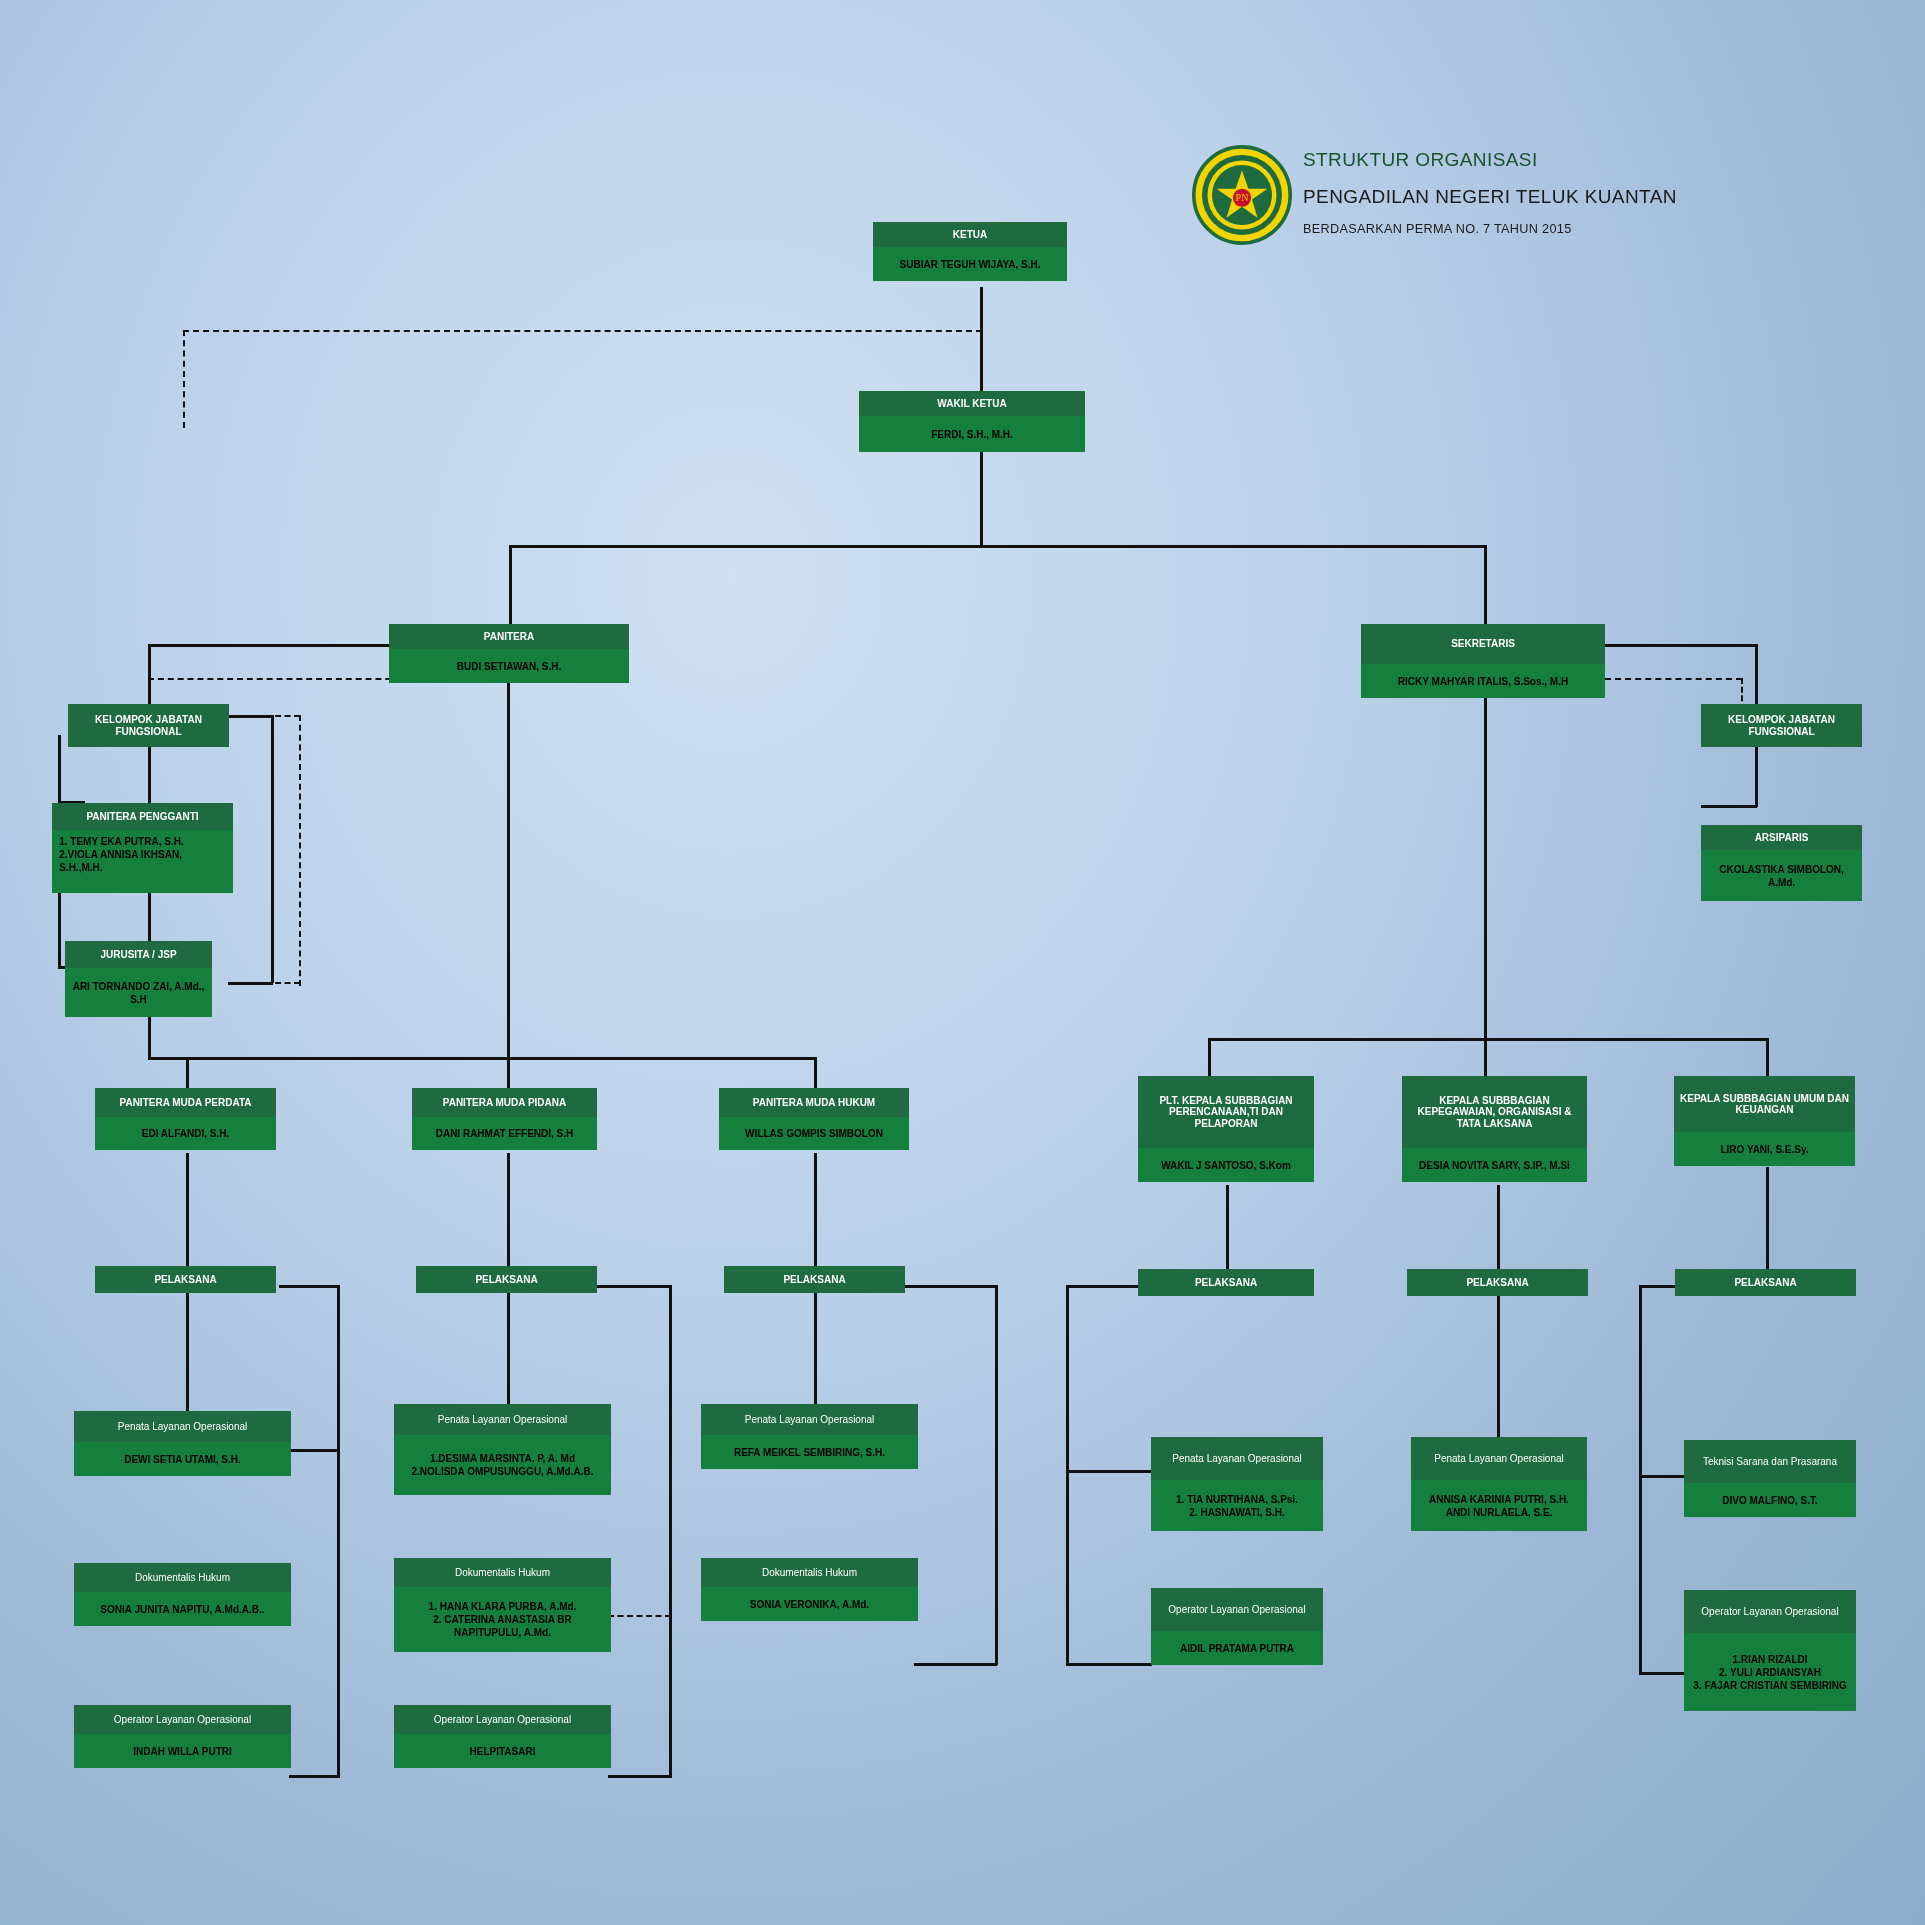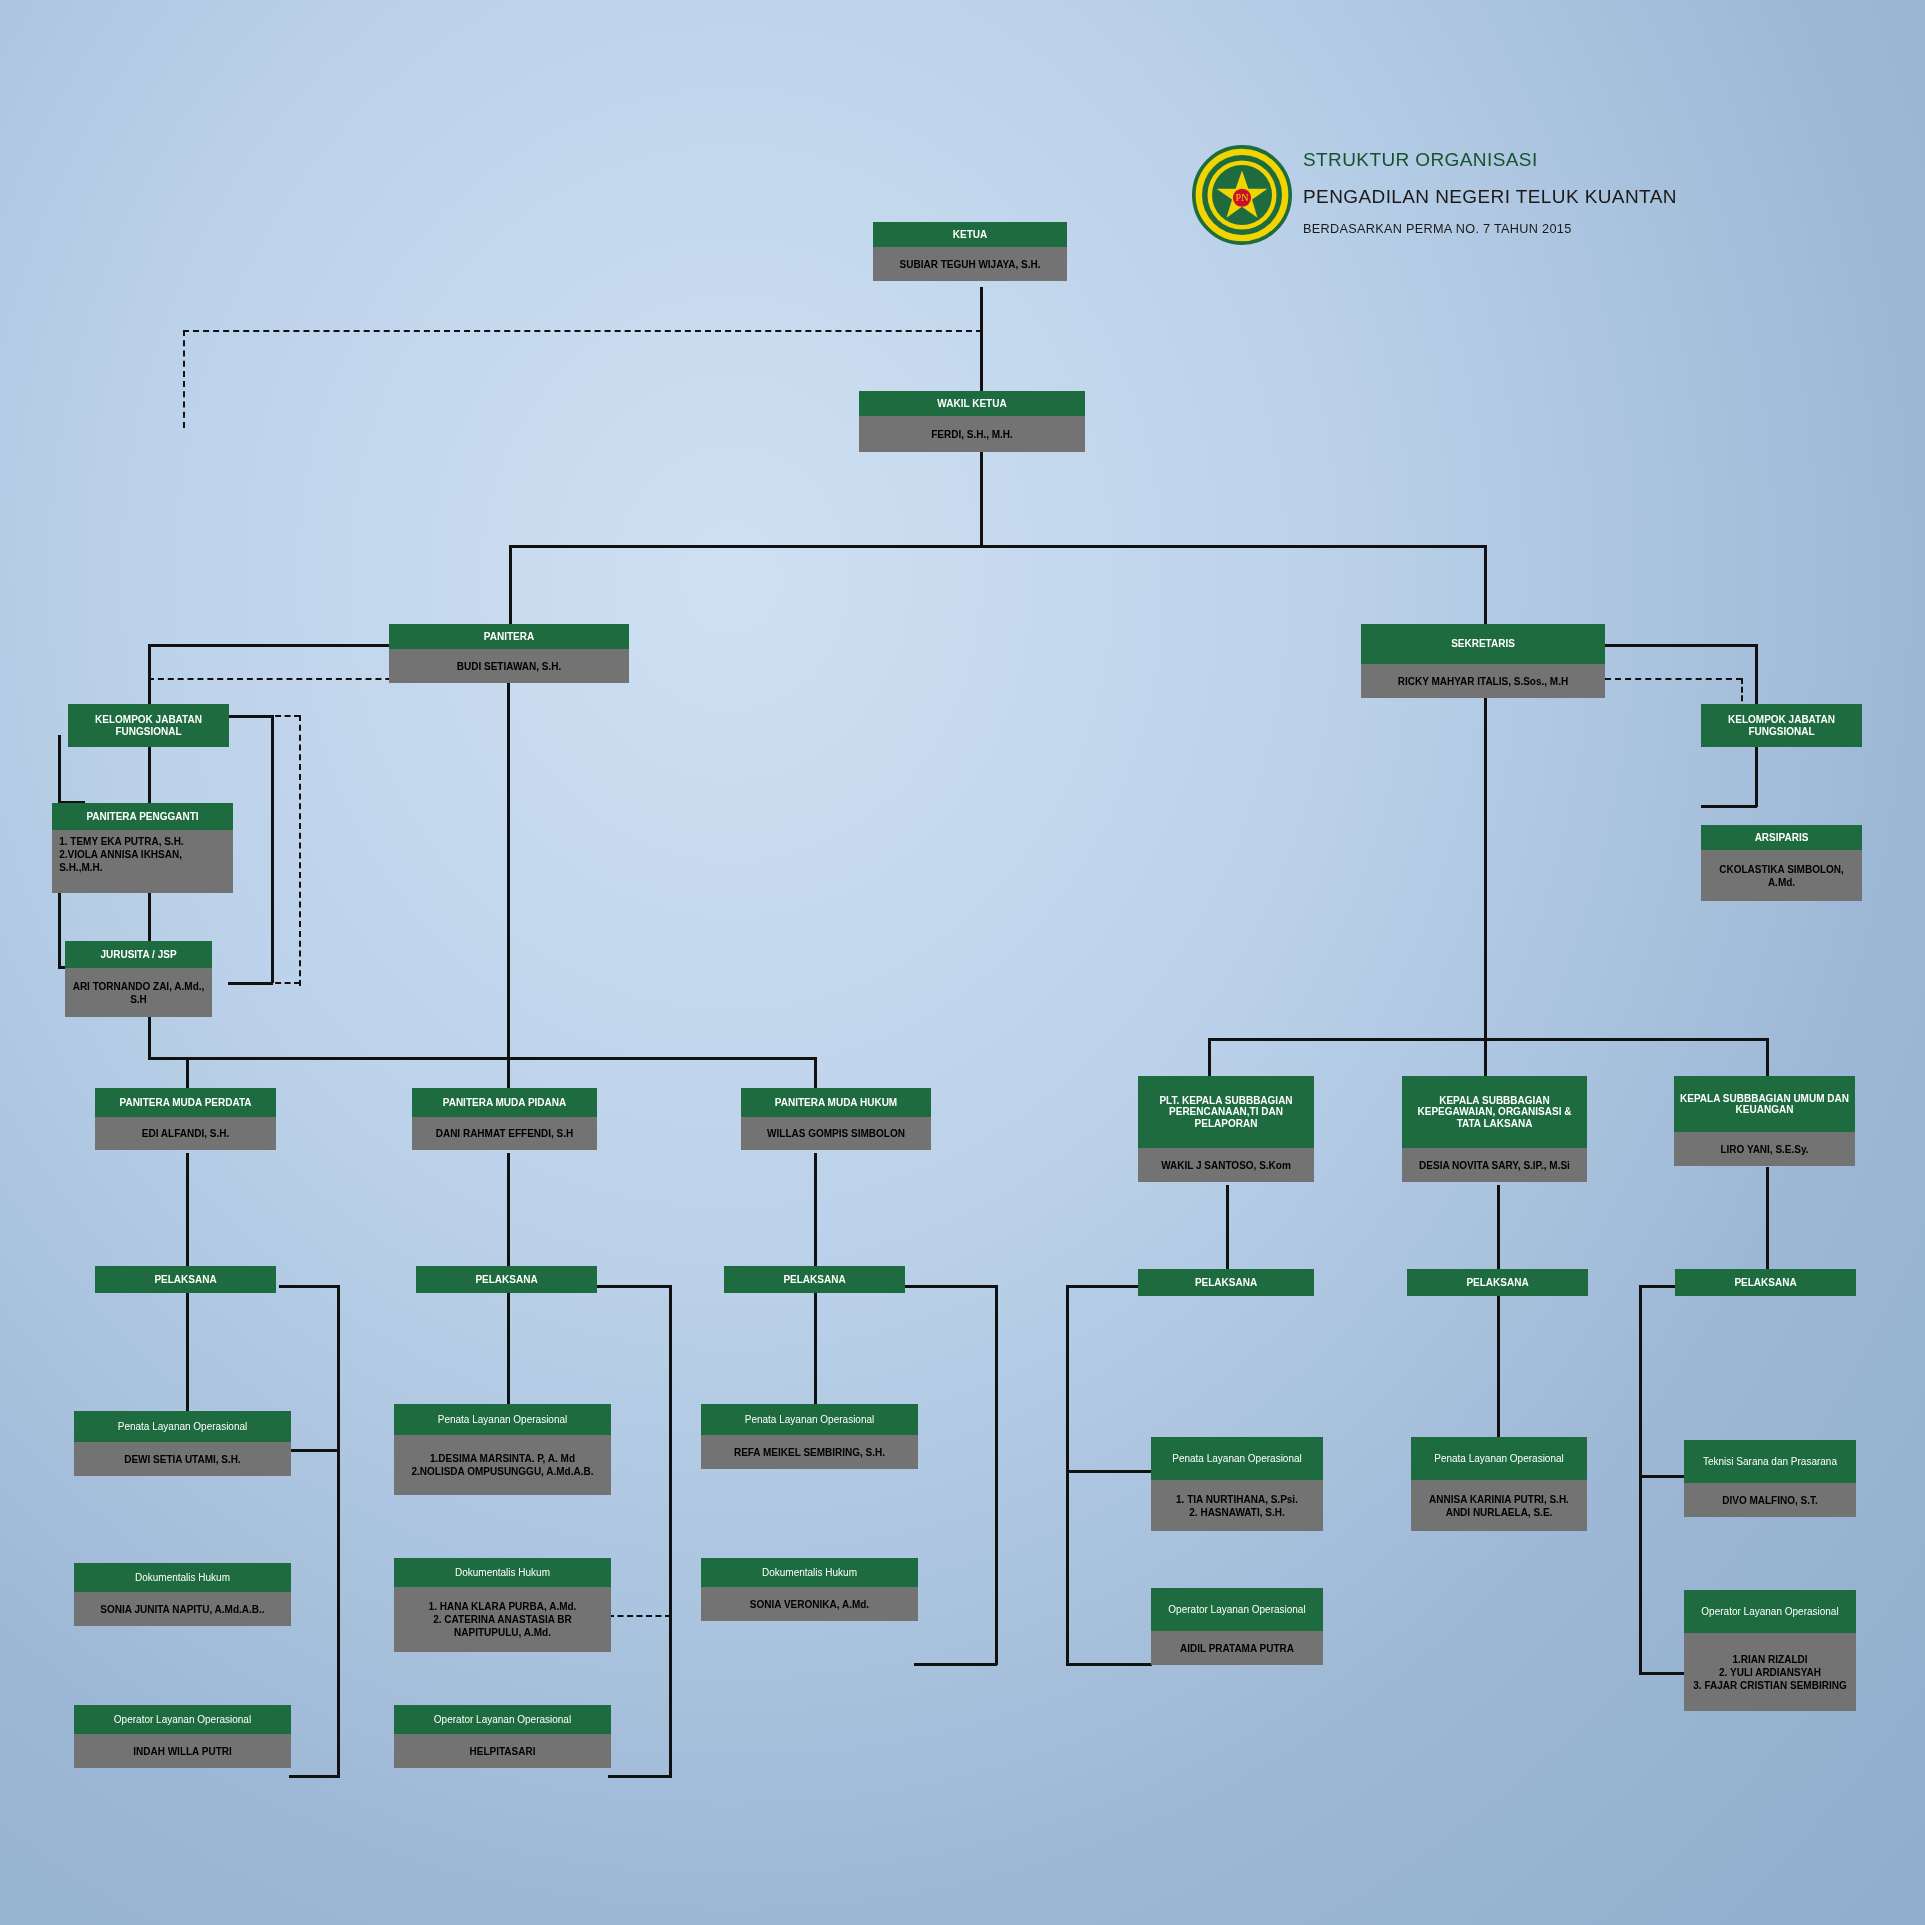--- a/index.html
+++ b/index.html
@@ -13,21 +13,21 @@
 
   
   .node{position:absolute;box-sizing:border-box;}
   .hdr{
     background:#1d6b3f;color:#ffffff;
     font-weight:bold;text-align:center;
     display:flex;align-items:center;justify-content:center;
     box-sizing:border-box;padding:2.7px 3.6px;line-height:1.15;
   }
   .body{
-    background:#737373;color:#000;
+    background:#15803d;color:#000;
     text-align:center;box-sizing:border-box;
     padding:3.6px 4.5px;line-height:1.3;font-weight:bold;
   }
   .body.left{text-align:left;}
   .hdr.small{font-size:10px;}
   .body.small{font-size:10px;}
   .hdr.norm{font-weight:normal;}
 
   
   .ln{position:absolute;background:#111;}
@@ -197,21 +197,21 @@
   <div class="node" style="left:95px;top:1088px;width:181px;">
     <div class="hdr small" style="height:29px;">PANITERA MUDA PERDATA</div>
     <div class="body small" style="height:33px;display:flex;align-items:center;justify-content:center;">EDI ALFANDI, S.H.</div>
   </div>
 
   <div class="node" style="left:412px;top:1088px;width:185px;">
     <div class="hdr small" style="height:29px;">PANITERA MUDA PIDANA</div>
     <div class="body small" style="height:33px;display:flex;align-items:center;justify-content:center;">DANI RAHMAT EFFENDI, S.H</div>
   </div>
 
-  <div class="node" style="left:741px;top:1088px;width:190px;">
+  <div class="node" style="left:719px;top:1088px;width:190px;">
     <div class="hdr small" style="height:29px;">PANITERA MUDA HUKUM</div>
     <div class="body small" style="height:33px;display:flex;align-items:center;justify-content:center;">WILLAS GOMPIS SIMBOLON</div>
   </div>
 
   <div class="node" style="left:1138px;top:1076px;width:176px;">
     <div class="hdr small" style="height:72px;">PLT. KEPALA SUBBBAGIAN PERENCANAAN,TI DAN PELAPORAN</div>
     <div class="body small" style="height:34px;display:flex;align-items:center;justify-content:center;">WAKIL J SANTOSO, S.Kom</div>
   </div>
 
   <div class="node" style="left:1402px;top:1076px;width:185px;">

